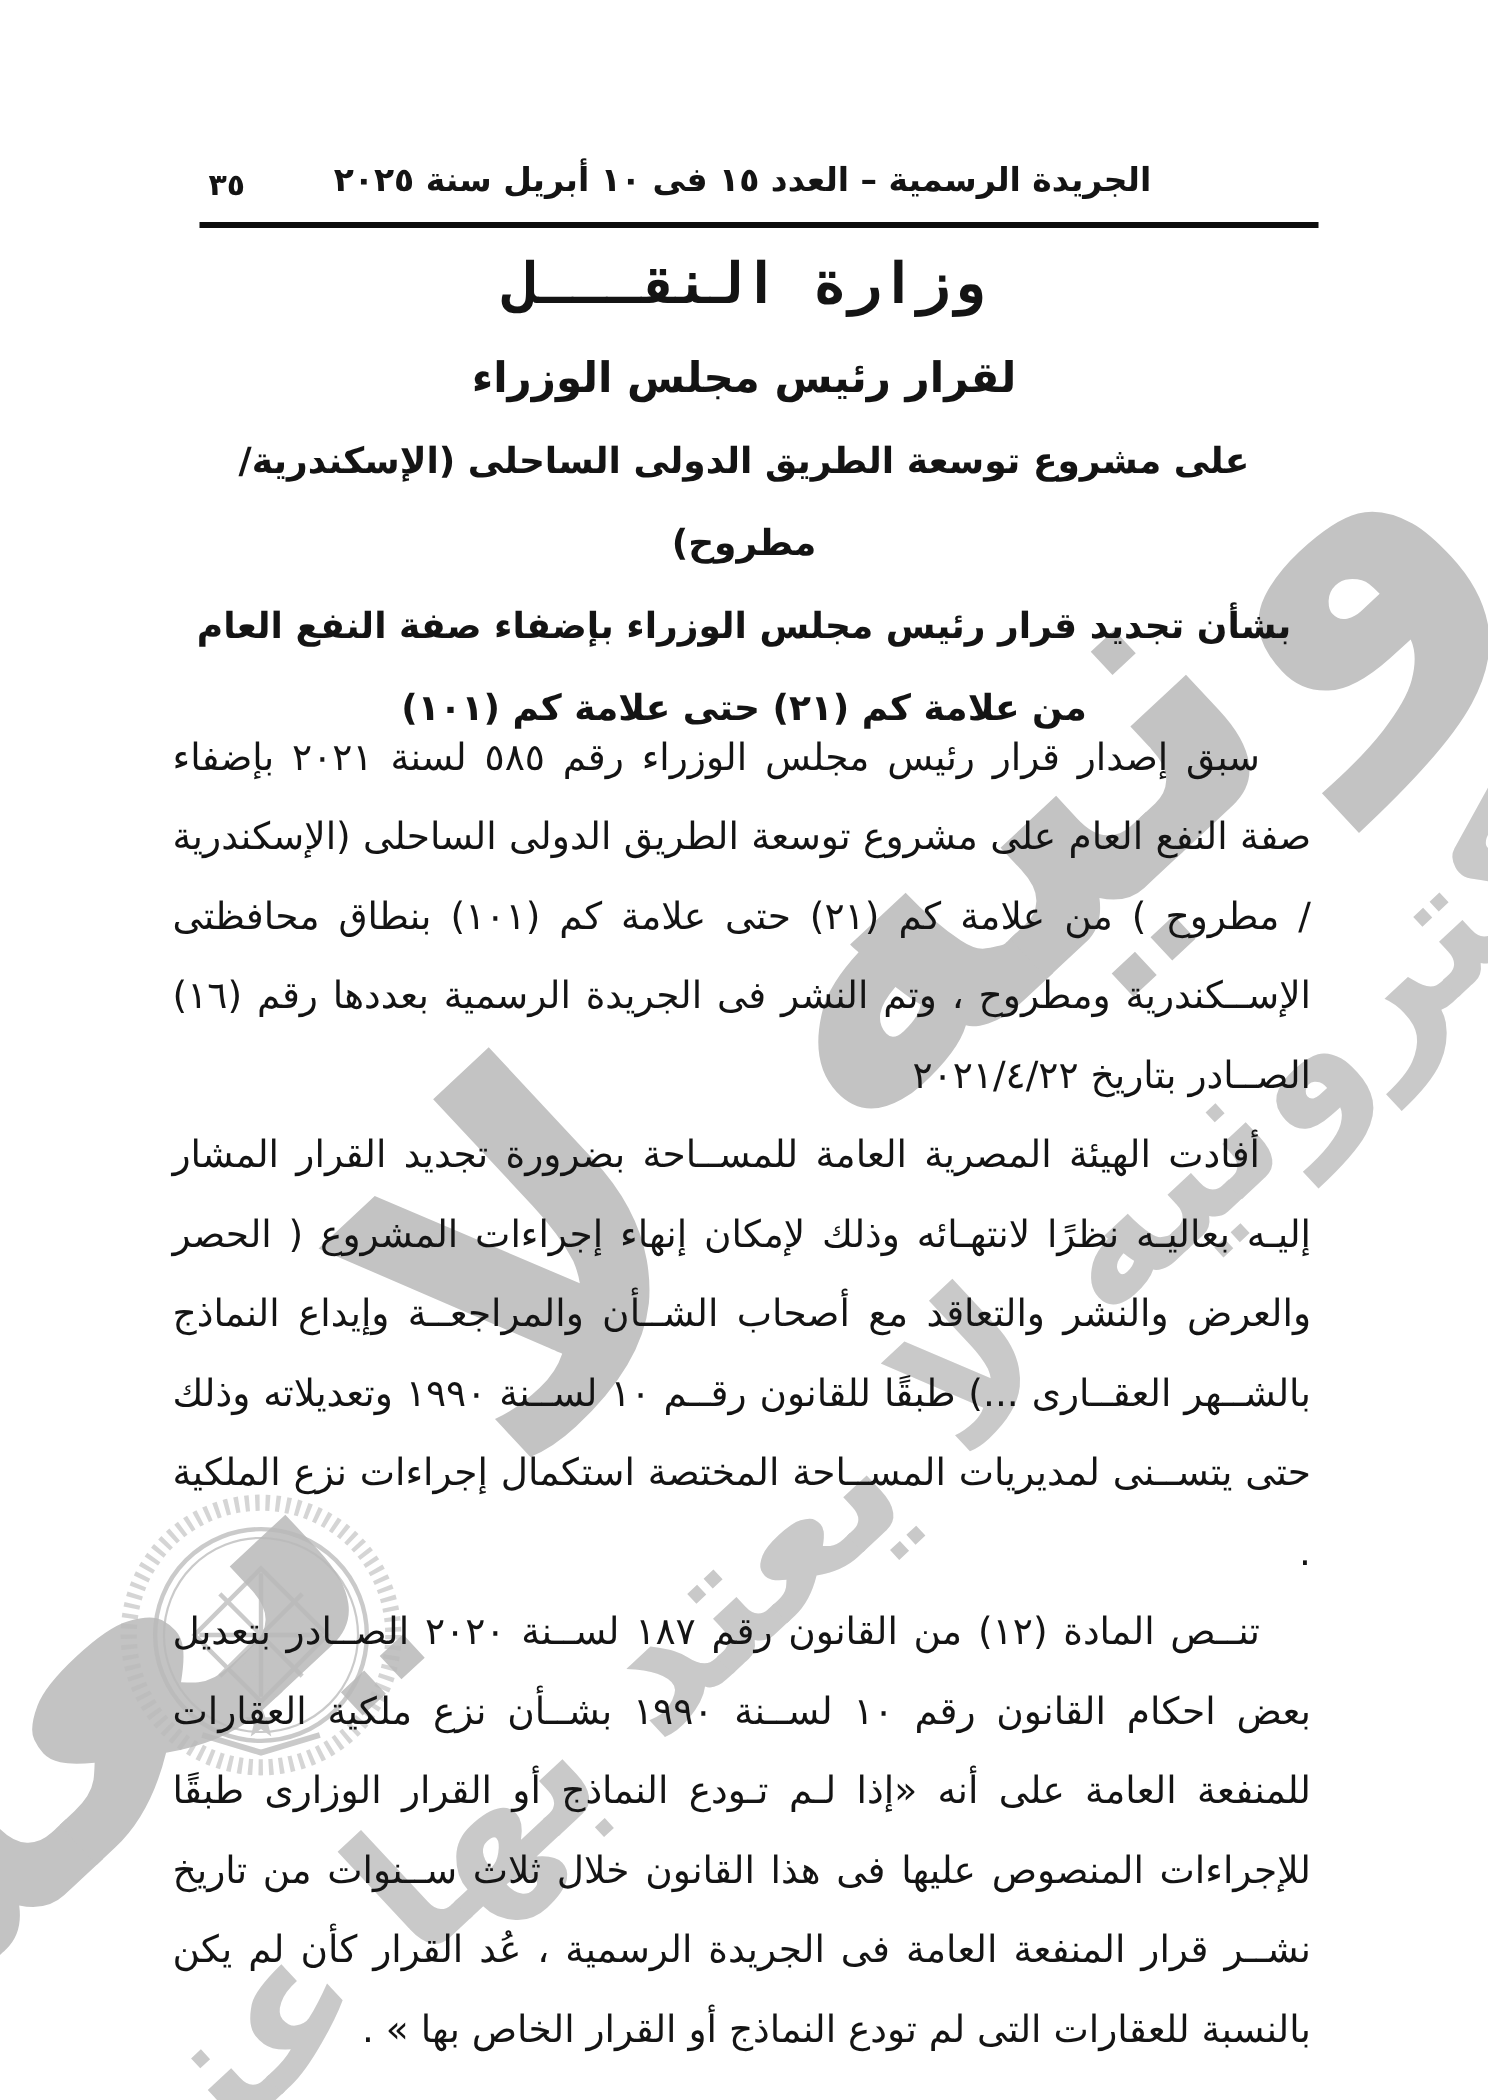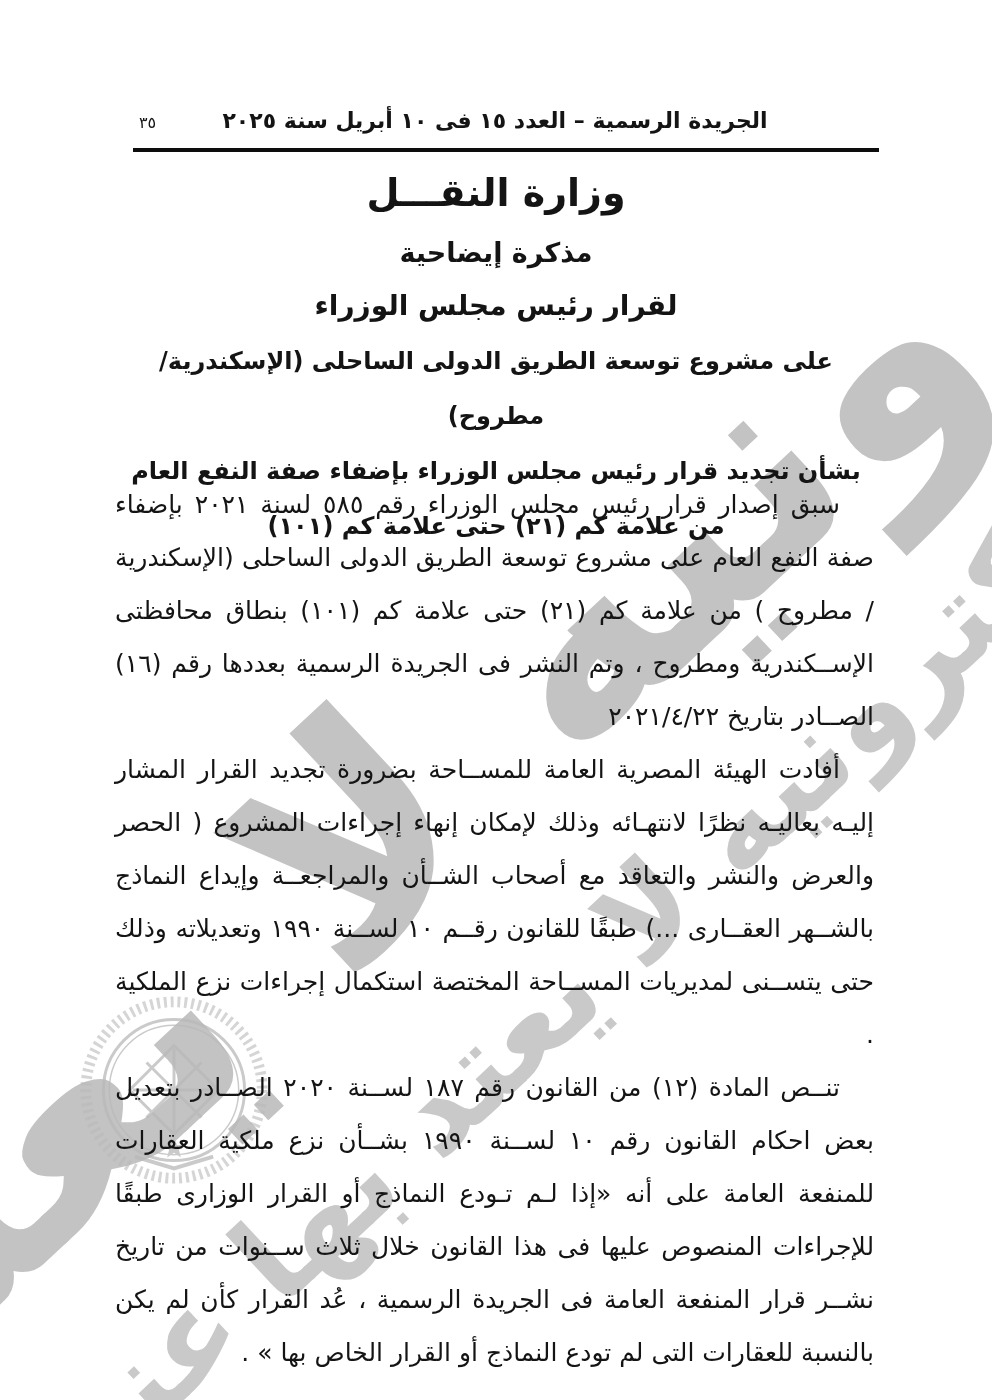--- a/index.html
+++ b/index.html
@@ -23,24 +23,24 @@
   }
   .wm-big   { font-size:290px; color:#c3c3c3; left:-1725px; top:580px; width:4400px; text-align:center; }
   .wm-small { font-size:122px; color:#c9c9c9; left:-750px;  top:940px; width:2600px; text-align:center; }
   .wm-seal  { position:absolute; left:76px; top:992px; width:196px; height:196px; opacity:.75; }
   
   .content { position:absolute; inset:0; z-index:1; }
   .hdr {
     position:absolute; top:104px; left:115px; right:117px;
     text-align:center; font-weight:bold; font-size:22px; line-height:34px;
   }
-  .page-num { position:absolute; left:24px; top:2px; font-weight:normal; font-size:16px; }
+  .page-num { position:absolute; left:24px; top:2px; font-weight:bold; font-size:20px; }
   .hdr-rule { position:absolute; top:148px; left:133px; width:746px; height:4px; background:#0d0d0d; }
   .title-block { position:absolute; top:170px; left:117px; right:117px; text-align:center; }
-  .ministry  { font-size:38px; font-weight:bold; line-height:46px; margin:0; }
+  .ministry  { font-size:38px; font-weight:bold; line-height:46px; margin:0;font-family:Liberation Mono, monospace; }
   .memo      { font-size:27px; font-weight:bold; line-height:34px; margin:20px 0 0; }
   .decision  { font-size:28px; font-weight:bold; line-height:28px; margin:22px 0 0; }
   .subjects  { margin-top:14px; font-size:24px; font-weight:bold; line-height:55px; }
   .body-text {
     position:absolute; top:478px; left:115px; right:118px;
     font-size:25px; line-height:53px;
     text-align:justify; text-justify:inter-word;
   }
   .body-text p { margin:0; text-indent:34px; }
 </style>
@@ -73,21 +73,20 @@
   <div class="content">
 
     <div class="hdr">
       <span class="page-num">٣٥</span>
       <span>الجريدة الرسمية – العدد ١٥ فى ١٠ أبريل سنة ٢٠٢٥</span>
     </div>
     <div class="hdr-rule"></div>
 
     <div class="title-block">
       <div class="ministry">وزارة النقـــل</div>
-      <div class="memo">مذكرة إيضاحية</div>
       <div class="decision">لقرار رئيس مجلس الوزراء</div>
       <div class="subjects">
         <div>على مشروع توسعة الطريق الدولى الساحلى (الإسكندرية/ مطروح)</div>
         <div>بشأن تجديد قرار رئيس مجلس الوزراء بإضفاء صفة النفع العام</div>
         <div>من علامة كم (٢١) حتى علامة كم (١٠١)</div>
       </div>
     </div>
 
     <div class="body-text">
       <p>سبق إصدار قرار رئيس مجلس الوزراء رقم ٥٨٥ لسنة ٢٠٢١ بإضفاء صفة النفع العام على مشروع توسعة الطريق الدولى الساحلى (الإسكندرية / مطروح ) من علامة كم (٢١) حتى علامة كم (١٠١) بنطاق محافظتى الإســكندرية ومطروح ، وتم النشر فى الجريدة الرسمية بعددها رقم (١٦) الصــادر بتاريخ ٢٠٢١/٤/٢٢</p>

